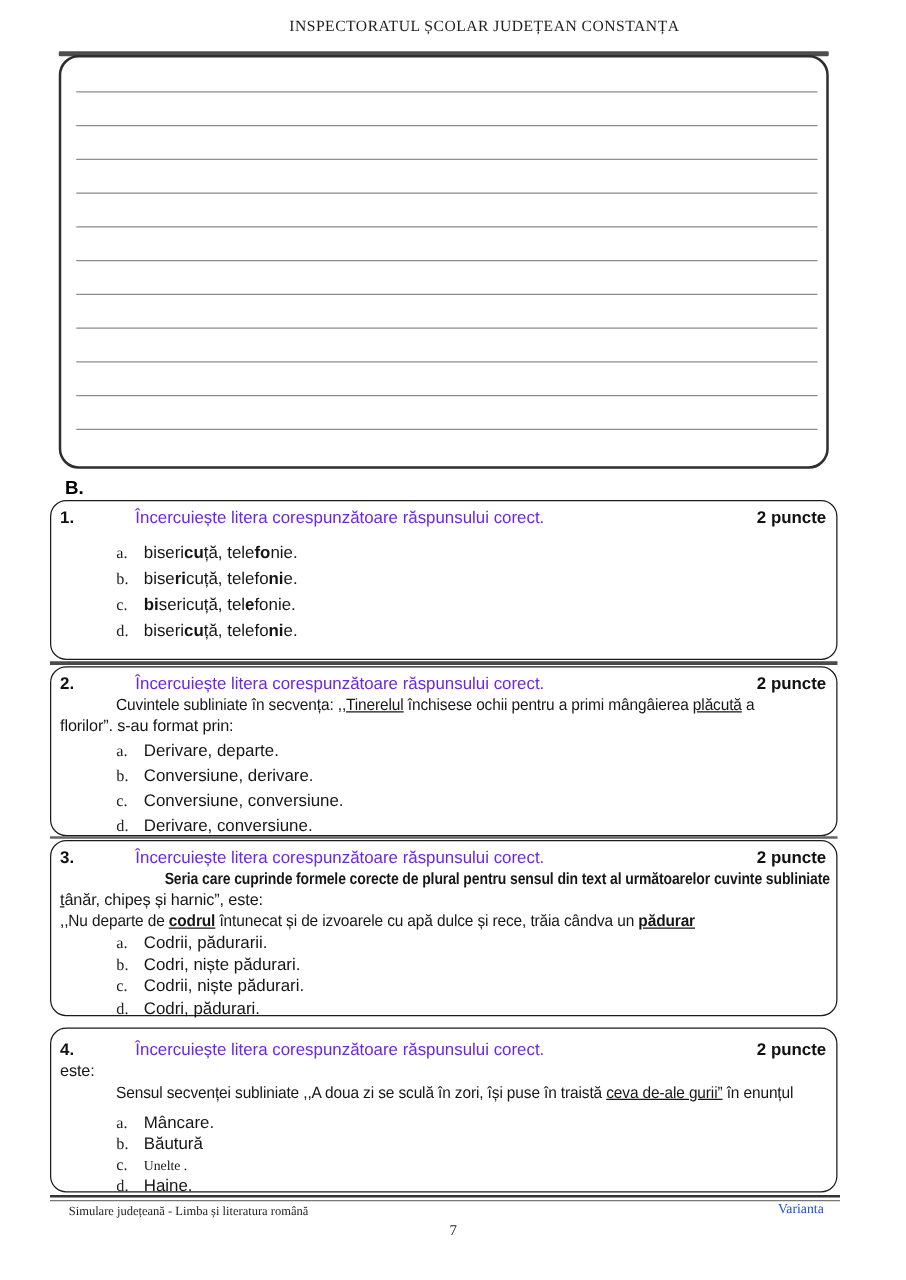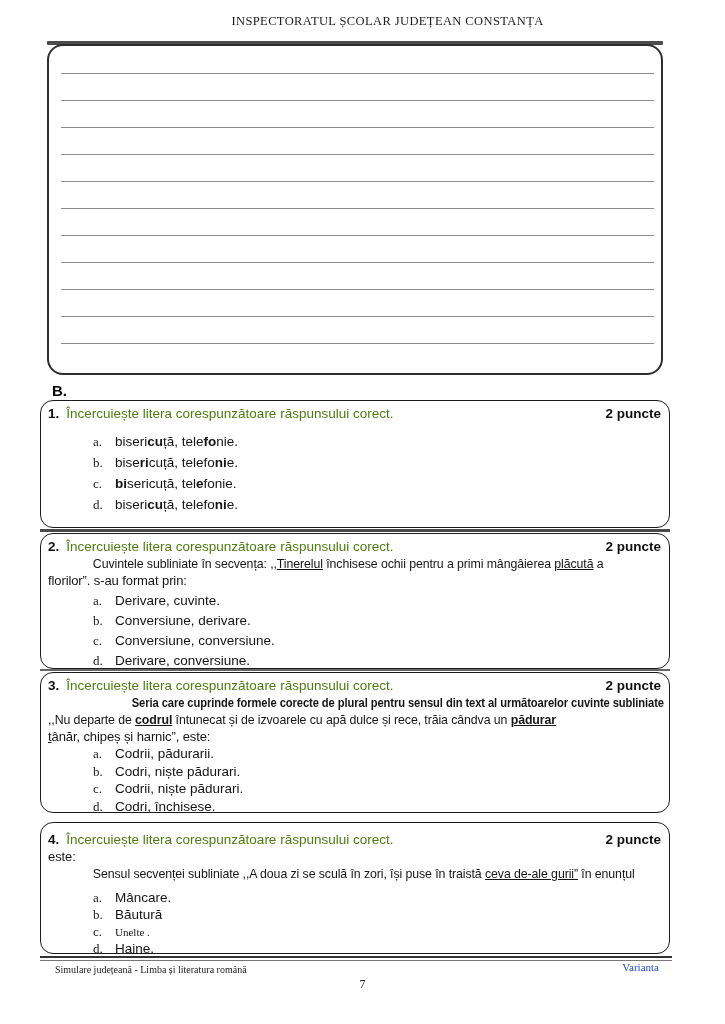--- a/index.html
+++ b/index.html
@@ -21,21 +21,21 @@
     box-sizing:border-box;background:#fff;padding:5px 8px 0 7px;}
   .q1{top:400px;height:128px;}
   .q2{top:533px;height:136px;}
   .q3{top:672px;height:141px;}
   .q4{top:822px;height:132px;padding-top:9px;}
   .sep1{position:absolute;left:40px;top:529px;width:630px;height:3px;background:#4a4a4a;}
   .sep2{position:absolute;left:40px;top:668.5px;width:630px;height:2px;background:#666;}
 
   .qhead{display:flex;align-items:baseline;line-height:16px;font-size:13.5px;}
   .qnum{font-weight:700;margin-right:7px;}
-  .qprompt{color:#4d7c0f;}
+  .qprompt{color:#6d28d9;margin-left:42px;}
   .qpoints{margin-left:auto;font-weight:700;white-space:nowrap;}
 
   .bline{font-size:13px;line-height:17px;letter-spacing:-.1px;color:#161616;white-space:nowrap;}
   .ind{text-indent:23px;}
   .ind2{text-indent:45px;font-weight:bold;}
   .fit{display:inline-block;transform:scaleX(.95);transform-origin:0 50%;white-space:nowrap;}
 
   .opts{margin:0;padding:0;list-style:none;}
   .opt{display:flex;align-items:baseline;margin-left:45px;}
   .olet{font-family:"Liberation Serif",serif;font-size:13px;width:22px;flex:none;color:#222;}
@@ -113,21 +113,21 @@
   <div class="qhead">
     <span class="qnum">2.</span>
     <span class="qprompt">Încercuiește litera corespunzătoare răspunsului corect.</span>
     <span class="qpoints">2 puncte</span>
   </div>
   <div class="bline ind"><span class="fit"><span>Cuvintele subliniate în secvența: ,,</span><span style="text-decoration: underline;">Tinerelul</span><span> închisese ochii pentru a primi mângâierea </span><span style="text-decoration: underline;">plăcută</span><span> a</span></span></div>
   <div class="bline"><span><span>florilor”. s-au format prin:</span></span></div>
   <div class="opts">
     <div class="opt">
         <span class="olet">a.</span>
-        <span class="otext"><span>Derivare, cuvinte.</span></span>
+        <span class="otext"><span>Derivare, departe.</span></span>
       </div>
     <div class="opt">
         <span class="olet">b.</span>
         <span class="otext"><span>Conversiune, derivare.</span></span>
       </div>
     <div class="opt">
         <span class="olet">c.</span>
         <span class="otext"><span>Conversiune, conversiune.</span></span>
       </div>
     <div class="opt">
@@ -139,38 +139,38 @@
 
 <div class="sep2"></div>
 
 <div class="qbox q3">
   <div class="qhead">
     <span class="qnum">3.</span>
     <span class="qprompt">Încercuiește litera corespunzătoare răspunsului corect.</span>
     <span class="qpoints">2 puncte</span>
   </div>
   <div class="bline ind2"><span><span class="narrow">Seria care cuprinde formele corecte de plural pentru sensul din text al următoarelor cuvinte subliniate</span></span></div>
+  <div class="bline"><span><span style="text-decoration: underline;">t</span><span>ânăr, chipeș și harnic”, este:</span></span></div>
   <div class="bline"><span class="fit"><span>,,Nu departe de </span><span style="font-weight: 700; text-decoration: underline;">codrul</span><span> întunecat și de izvoarele cu apă dulce și rece, trăia cândva un </span><span style="font-weight: 700; text-decoration: underline;">pădurar </span></span></div>
-  <div class="bline"><span><span style="text-decoration: underline;">t</span><span>ânăr, chipeș și harnic”, este:</span></span></div>
   <div class="opts">
     <div class="opt">
         <span class="olet">a.</span>
         <span class="otext"><span>Codrii, pădurarii.</span></span>
       </div>
     <div class="opt">
         <span class="olet">b.</span>
         <span class="otext"><span>Codri, niște pădurari.</span></span>
       </div>
     <div class="opt">
         <span class="olet">c.</span>
         <span class="otext"><span>Codrii, niște pădurari.</span></span>
       </div>
     <div class="opt">
         <span class="olet">d.</span>
-        <span class="otext"><span>Codri, închisese.</span></span>
+        <span class="otext"><span>Codri, pădurari.</span></span>
       </div>
   </div>
 </div>
 
 <div class="qbox q4">
   <div class="qhead">
     <span class="qnum">4.</span>
     <span class="qprompt">Încercuiește litera corespunzătoare răspunsului corect.</span>
     <span class="qpoints">2 puncte</span>
   </div>

